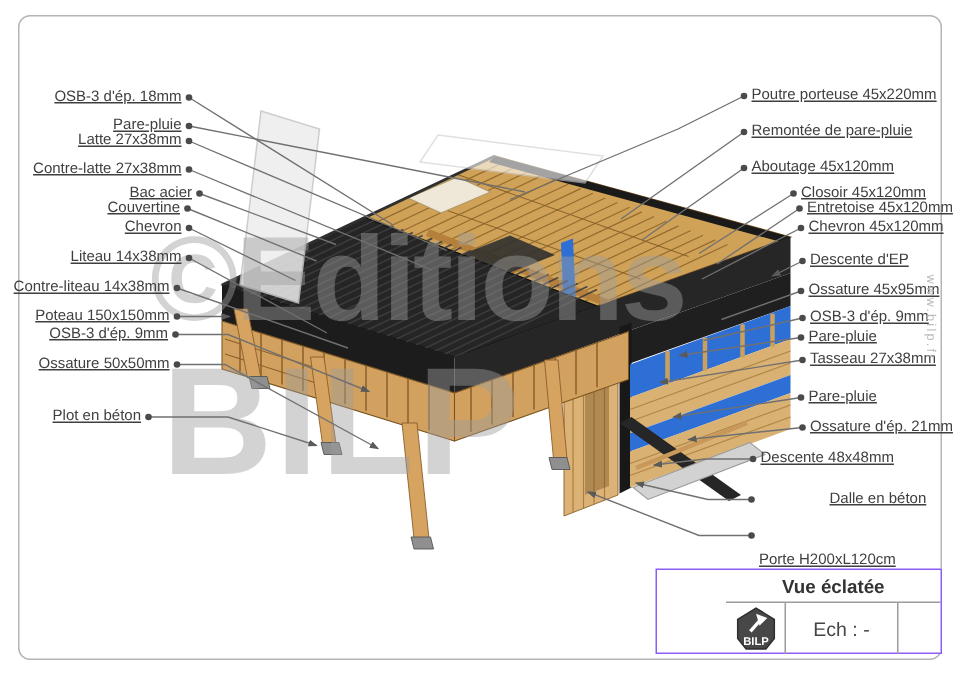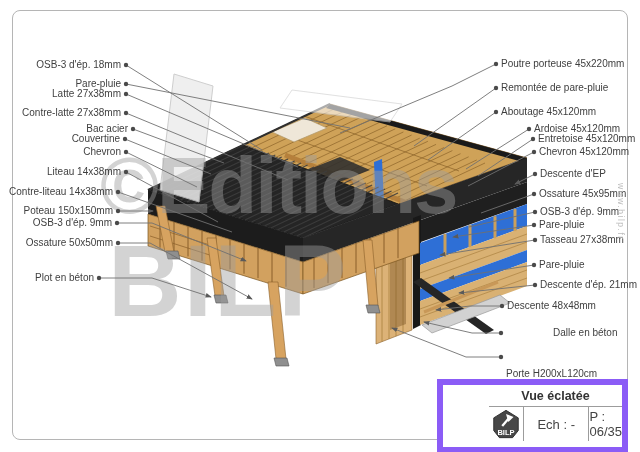--- a/index.html
+++ b/index.html
@@ -7,25 +7,25 @@
          font-family:"Liberation Sans",sans-serif;}
   #frame{position:absolute;left:12px;top:10px;width:614px;height:428px;
          border:1.5px solid #b5b5b5;border-radius:8px;background:#fff;}
   svg.layer{position:absolute;left:0;top:0;pointer-events:none;}
   #watermark{position:absolute;left:0;top:0;width:640px;height:452px;pointer-events:none;z-index:3;margin-left:16px;}
   .wm{position:absolute;font-weight:bold;color:rgba(158,158,158,0.45);white-space:nowrap;
       font-family:"Liberation Sans",sans-serif;line-height:1;}
   #wm1{left:84px;top:146px;font-size:80px;letter-spacing:-2px;}
   #wm2{left:92px;top:230px;font-size:102px;letter-spacing:2px;}
   #labels{position:absolute;left:0;top:0;width:640px;height:452px;z-index:4;}
-  .lbl{position:absolute;font-size:10px;color:#3f3f3f;line-height:12px;white-space:nowrap;}
+  .lbl{position:absolute;font-size:10px;color:#3f3f3f;line-height:12px;white-space:nowrap;text-decoration:underline;}
   #site{position:absolute;left:616px;top:183px;writing-mode:vertical-rl;font-size:8.5px;
         color:#bdbdbd;letter-spacing:1.5px;z-index:4;}
-  #titleblock{position:absolute;left:437px;top:379px;width:191px;height:74px;background:#fff;
-      border:6px solid #8b5cf6;box-sizing:border-box;z-index:5;font-family:"Liberation Sans",sans-serif;padding-left:46px;}
+  #titleblock{position:absolute;left:437px;top:379px;width:191px;height:57px;background:#fff;
+      border:1px solid #8b5cf6;box-sizing:border-box;z-index:5;font-family:"Liberation Sans",sans-serif;padding-left:46px;}
   #tb-head{height:21px;border-bottom:1px solid #9c9c9c;display:flex;align-items:center;
       justify-content:center;font-size:12.5px;font-weight:bold;color:#333;}
   #tb-row{display:flex;height:34px;}
   .tb-cell{display:flex;align-items:center;justify-content:center;box-sizing:border-box;
       font-size:13px;color:#444;}
   #tb-logo{width:40px;border-right:1px solid #9c9c9c;}
   #tb-ech{width:75px;border-right:1px solid #9c9c9c;}
   #tb-page{flex:1;}
 </style>
 </head>
@@ -264,45 +264,44 @@
       <div class="lbl" style="top: 145.5px; right: 519px;">Chevron</div>
       <div class="lbl" style="top: 165.5px; right: 519px; padding-left: 48px;">Liteau 14x38mm</div>
       <div class="lbl" style="top: 185.5px; right: 527px;">Contre-liteau 14x38mm</div>
       <div class="lbl" style="top: 204.5px; right: 527px;">Poteau 150x150mm</div>
       <div class="lbl" style="top: 216.5px; right: 528px;">OSB-3 d'ép. 9mm</div>
       <div class="lbl" style="top: 236.5px; right: 527px;">Ossature 50x50mm</div>
       <div class="lbl" style="top: 271.5px; right: 546px;">Plot en béton</div>
       <div class="lbl" style="top: 57.5px; left: 501px;">Poutre porteuse 45x220mm</div>
       <div class="lbl" style="top: 81.5px; left: 501px;">Remontée de pare-pluie</div>
       <div class="lbl" style="top: 105.5px; left: 501px;">Aboutage 45x120mm</div>
-      <div class="lbl" style="top: 122.5px; left: 534px;">Ardoise 45x120mm</div>
+      <div class="lbl" style="top: 122.5px; left: 534px;">Closoir 45x120mm</div>
       <div class="lbl" style="top: 132.5px; left: 538px; text-align: right;">Entretoise 45x120mm</div>
       <div class="lbl" style="top: 145.5px; left: 539px;">Chevron 45x120mm</div>
       <div class="lbl" style="top: 167.5px; left: 540px;">Descente d'EP</div>
       <div class="lbl" style="top: 187.5px; left: 539px;">Ossature 45x95mm</div>
       <div class="lbl" style="top: 205.5px; left: 540px;">OSB-3 d'ép. 9mm</div>
       <div class="lbl" style="top: 218.5px; left: 539px;">Pare-pluie</div>
       <div class="lbl" style="top: 233.5px; left: 540px;">Tasseau 27x38mm</div>
       <div class="lbl" style="top: 258.5px; left: 539px;">Pare-pluie</div>
-      <div class="lbl" style="top: 278.5px; left: 540px;">Descente d'ép. 21mm</div>
+      <div class="lbl" style="top: 278.5px; left: 540px;">Ossature d'ép. 21mm</div>
       <div class="lbl" style="top: 299.5px; left: 507px;">Descente 48x48mm</div>
       <div class="lbl" style="top: 326.5px; left: 506px; margin-left: 47px;">Dalle en béton</div>
       <div class="lbl" style="top: 368px; left: 506px;">Porte H200xL120cm</div>
     </div>
 
   <div id="site">www.bilp.fr</div>
 
   <div id="titleblock">
     <div id="tb-head">Vue éclatée</div>
     <div id="tb-row">
       <div class="tb-cell" id="tb-logo">
         <svg width="32" height="30" viewBox="0 0 34 30">
           <polygon points="17,0.5 30,8.5 30,22 24,29.5 10,29.5 4,22 4,8.5" fill="#474747" stroke="#2e2e2e" stroke-width="1"></polygon>
           <line x1="13" y1="17" x2="20" y2="9" stroke="#ffffff" stroke-width="2.4"></line>
           <polygon points="17,4.5 25,7.5 19.5,13" fill="#ffffff"></polygon>
           <text x="17" y="27" font-size="8" font-weight="bold" fill="#ffffff" text-anchor="middle" font-family="Liberation Sans, sans-serif" id="logo-text">BILP</text>
         </svg>
       </div>
       <div class="tb-cell" id="tb-ech">Ech : -</div>
-      <div class="tb-cell" id="tb-page">P : 06/35</div>
     </div>
   </div>
 </div>
 
 </body></html>

